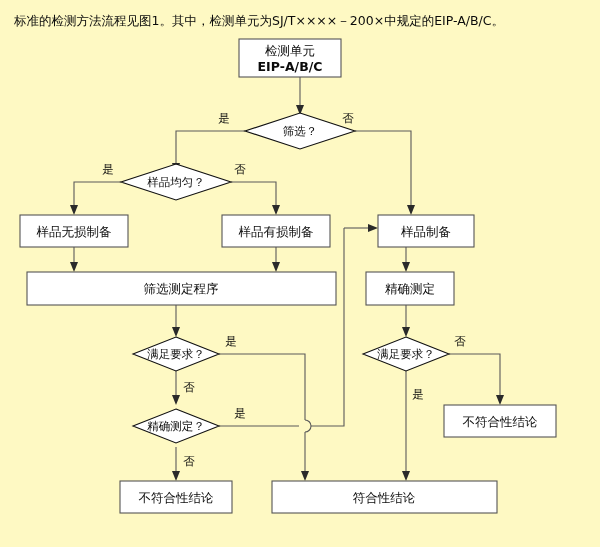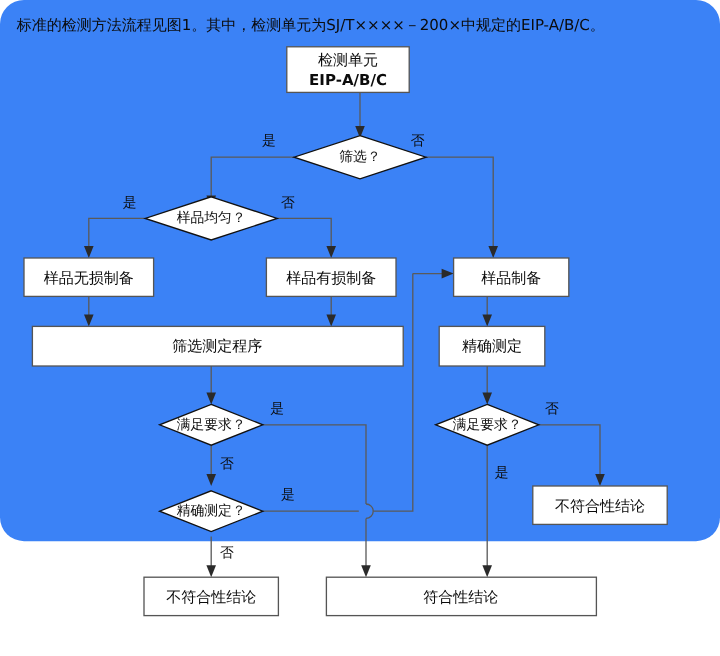--- a/index.html
+++ b/index.html
@@ -10,23 +10,22 @@
   body {
     width: 600px;
     height: 547px;
     overflow: hidden;
     font-family: "DejaVu Sans", "Liberation Sans", sans-serif;
     color: #000000;
   }
   #page {
     position: relative;
     width: 600px;
-    height: 451px;
-    background: #3b82f6;
-    border-radius: 20px;
+    height: 547px;
+    background: #fef9c3;
   }
   .caption {
     position: absolute;
     left: 14px;
     top: 13px;
     width: 578px;
     font-size: 12.5px;
     line-height: 1.2;
     letter-spacing: 0px;
     white-space: nowrap;

